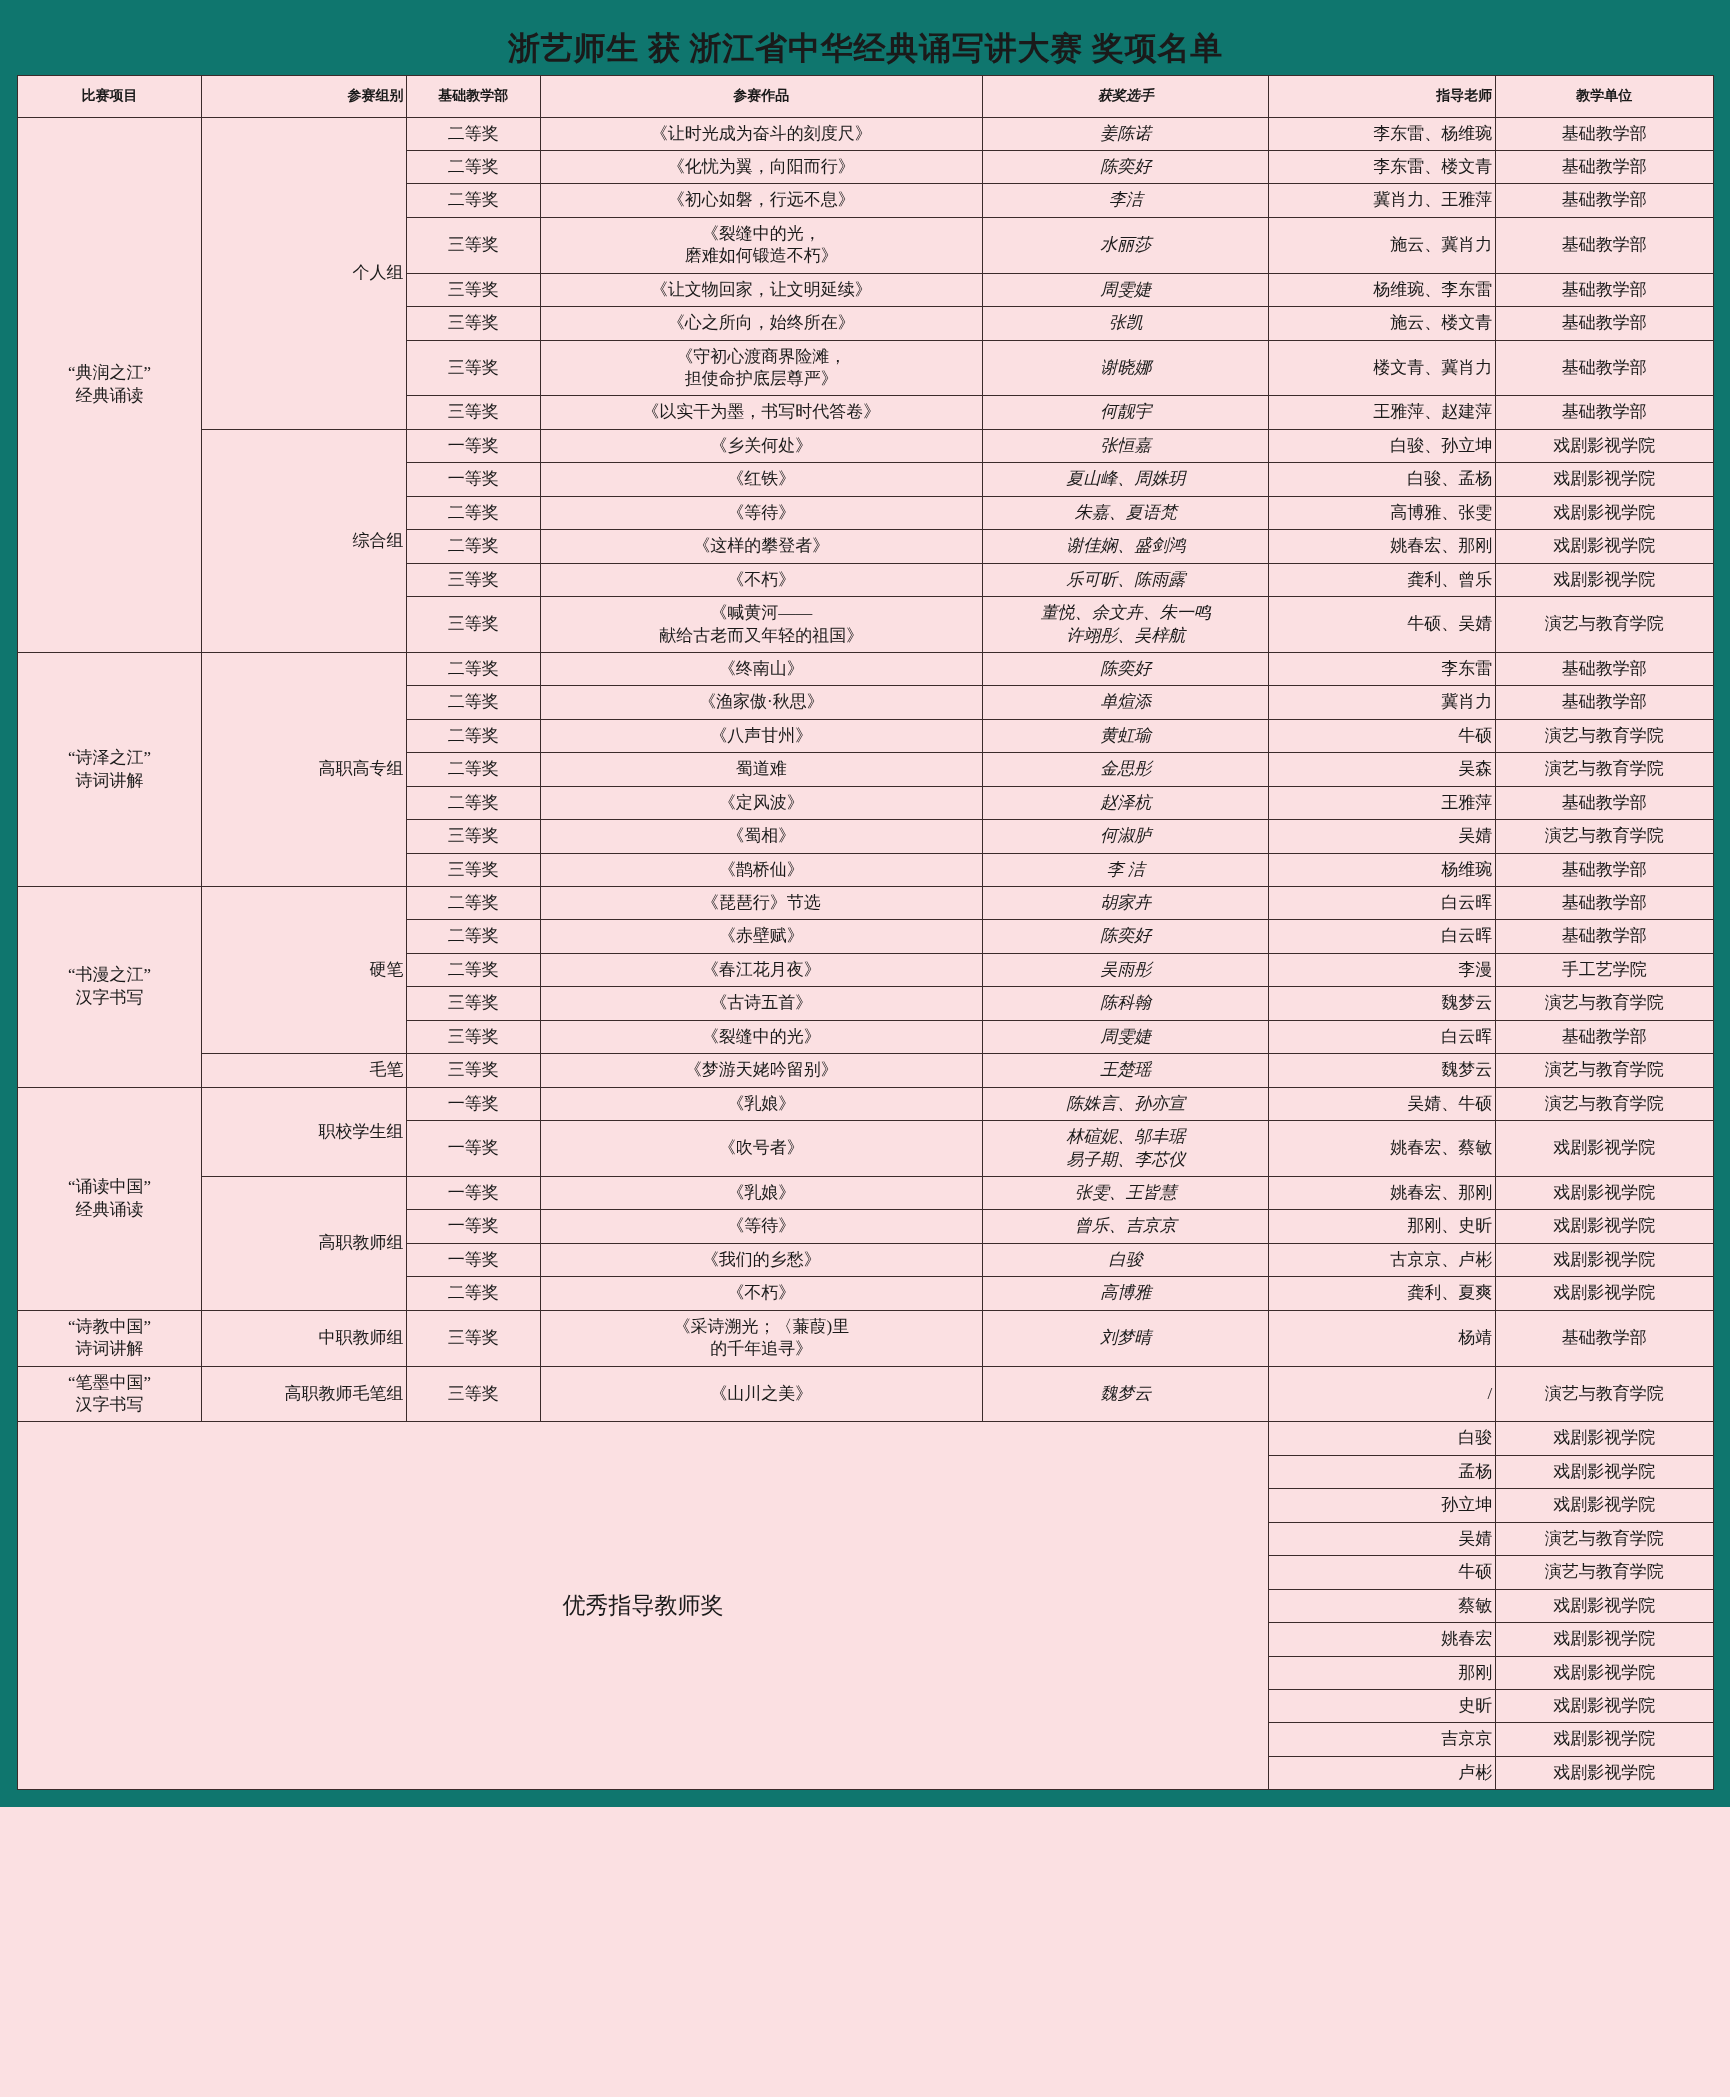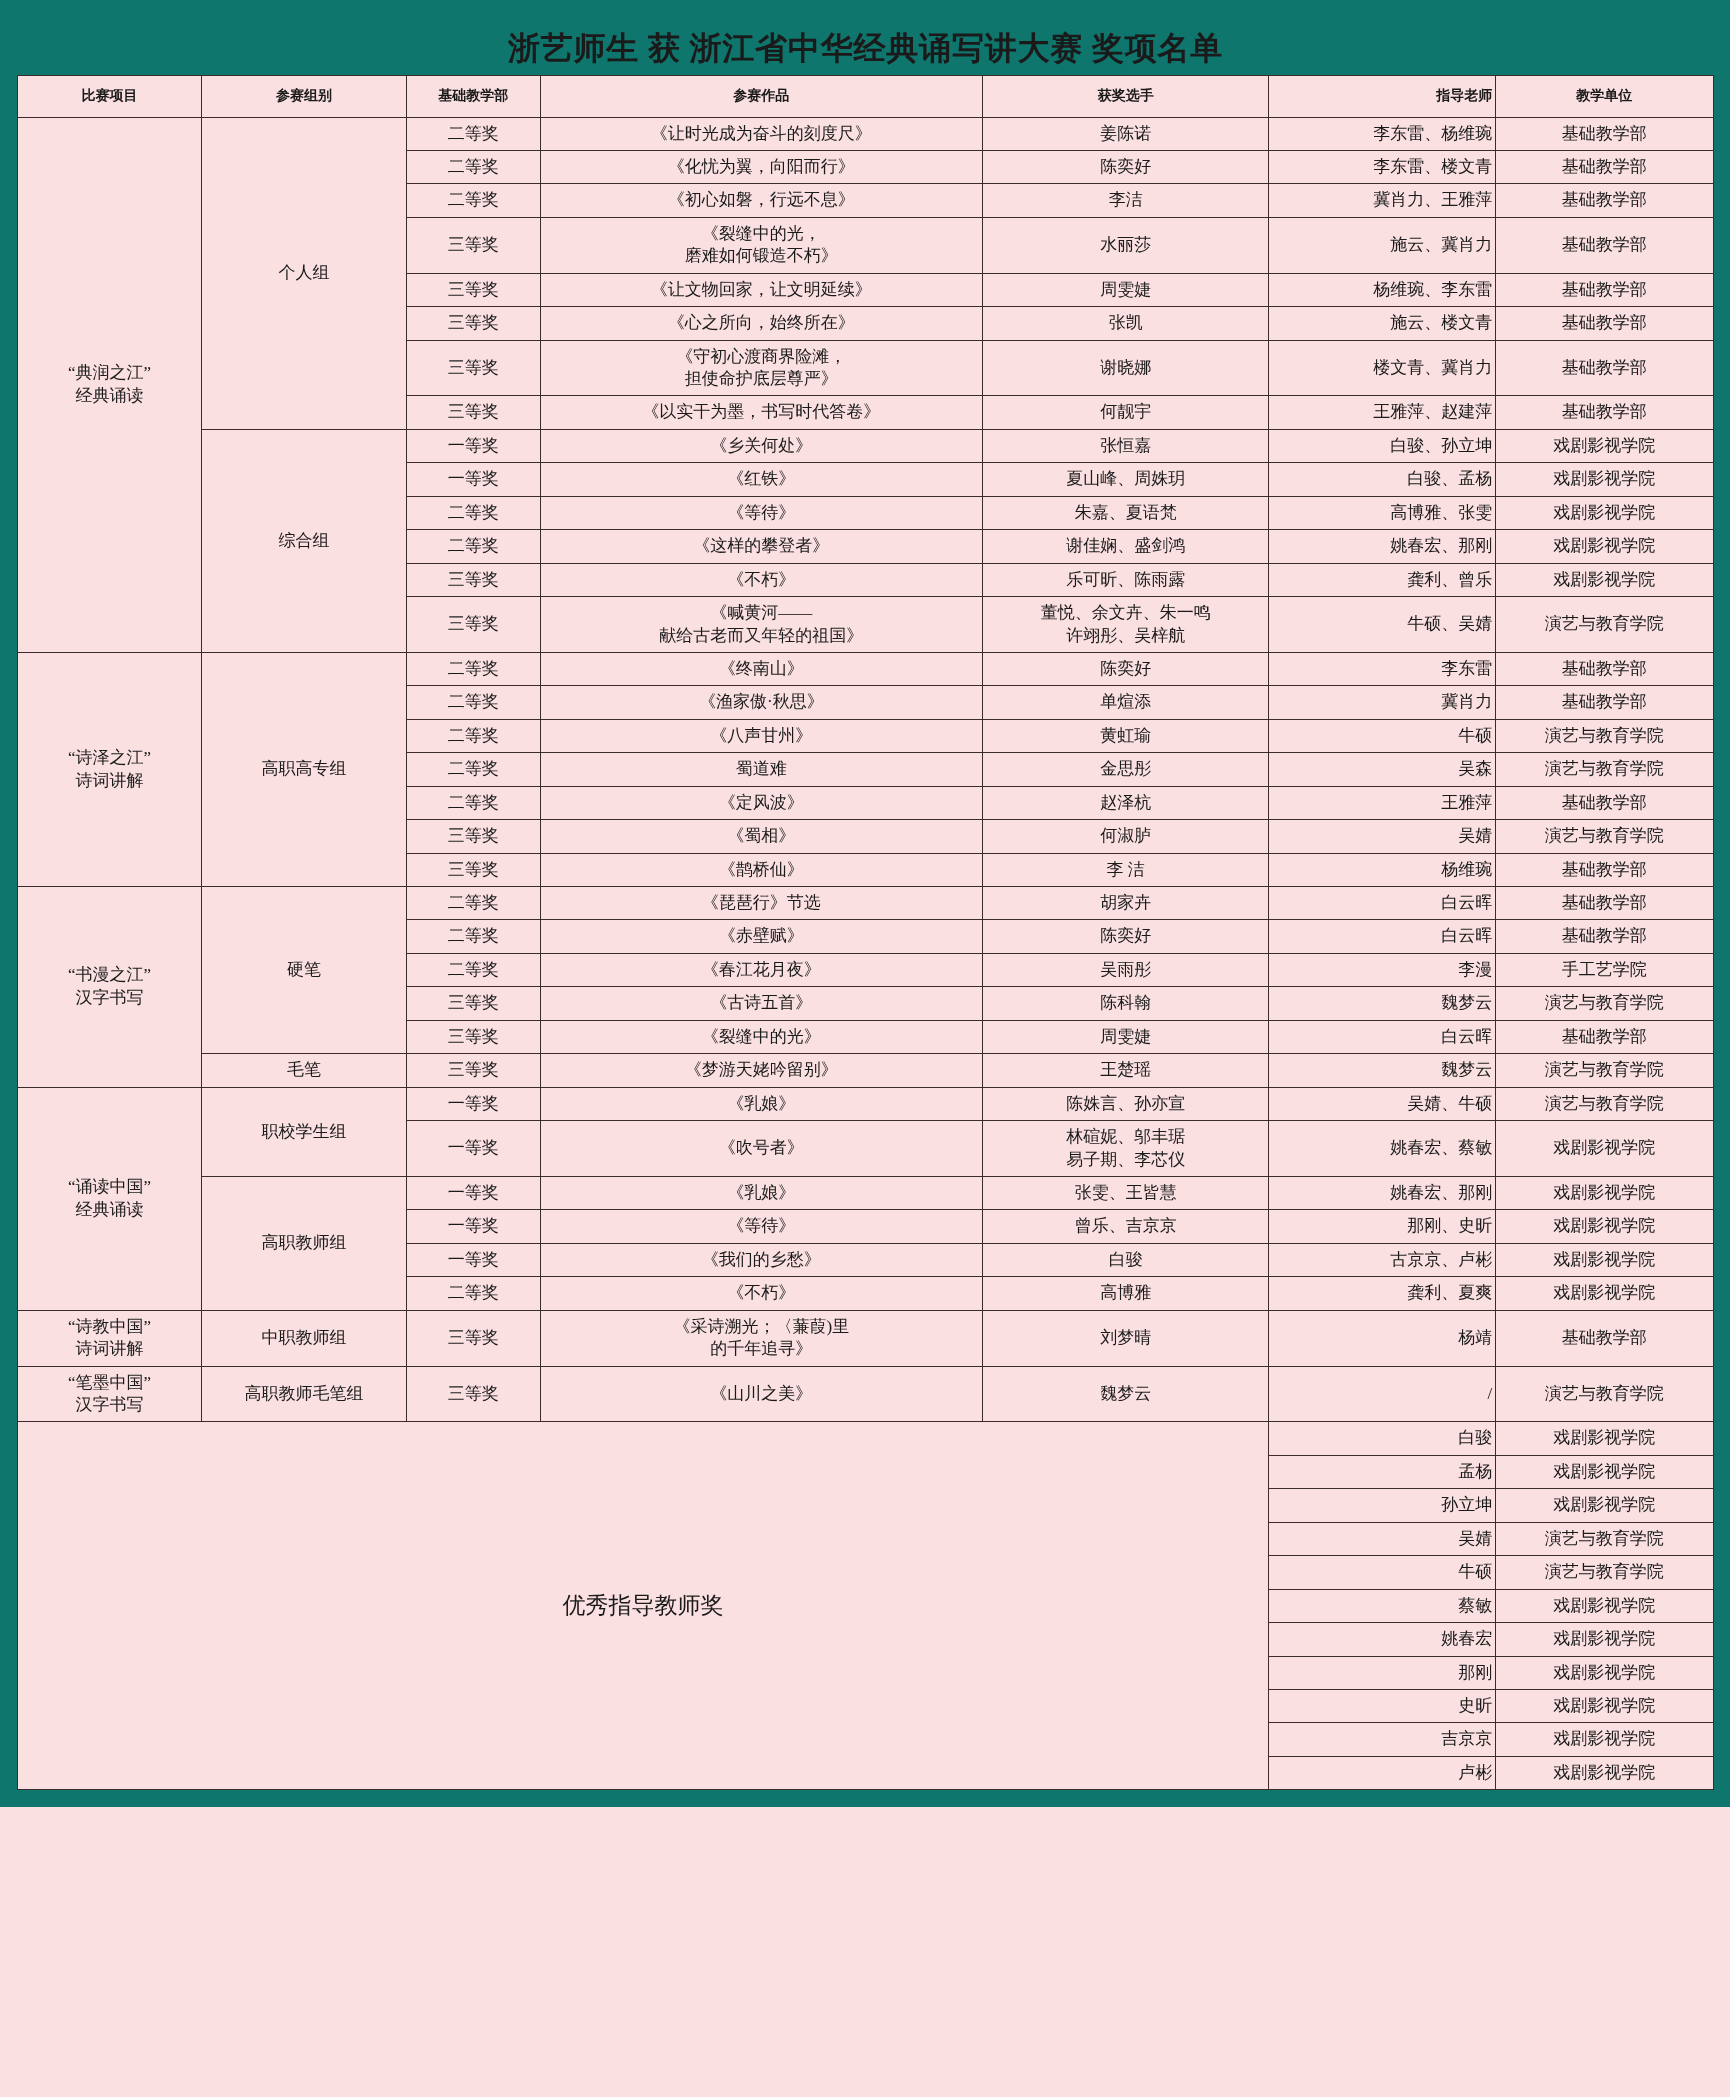--- a/index.html
+++ b/index.html
@@ -43,24 +43,24 @@
     line-height: 1.32;
     background: #fbe0e2;
     font-weight: normal;
   }
   thead th {
     font-weight: bold;
     font-size: 14px;
     padding: 11px 2.5px;
   }
   td.cat, th.cat { width: 176px; }
-  td.grp, th.grp { width: 197px; }
+  td.grp, th.grp { width: 197px; text-align: right; }
   td.lvl, th.lvl { width: 126px; }
   td.work, th.work { width: 432px; margin-left: 27px; }
-  td.winner, th.winner { width: 277px; }
+  td.winner, th.winner { width: 277px; font-style: italic; }
   td.teacher, th.teacher { width: 218px; text-align: right; }
   td.unit, th.unit { width: 210px; }
   .two-line { white-space: pre-line; }
   .teacher-award-cell {
     font-size: 23px;
   }
 </style>
 </head>
 <body>
 

